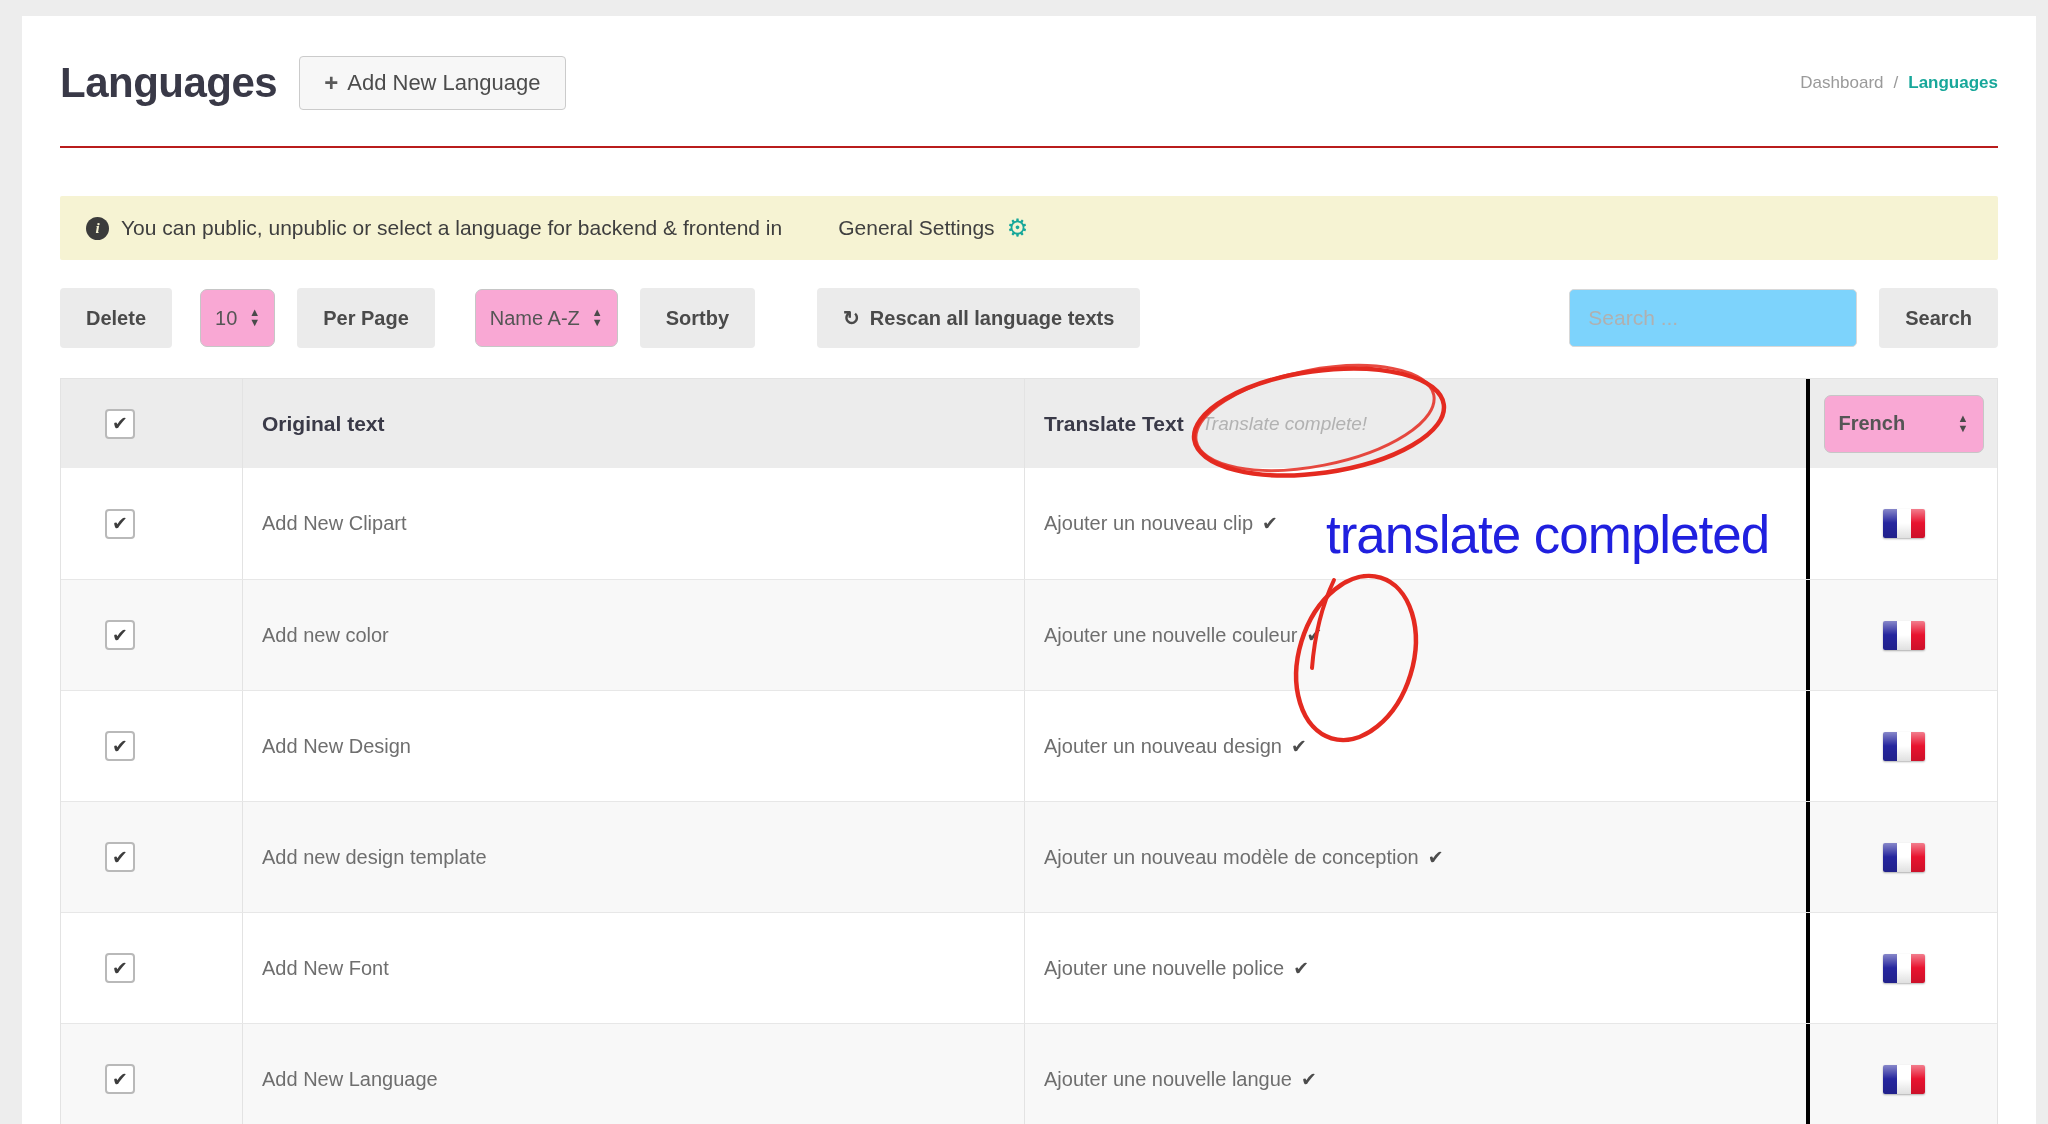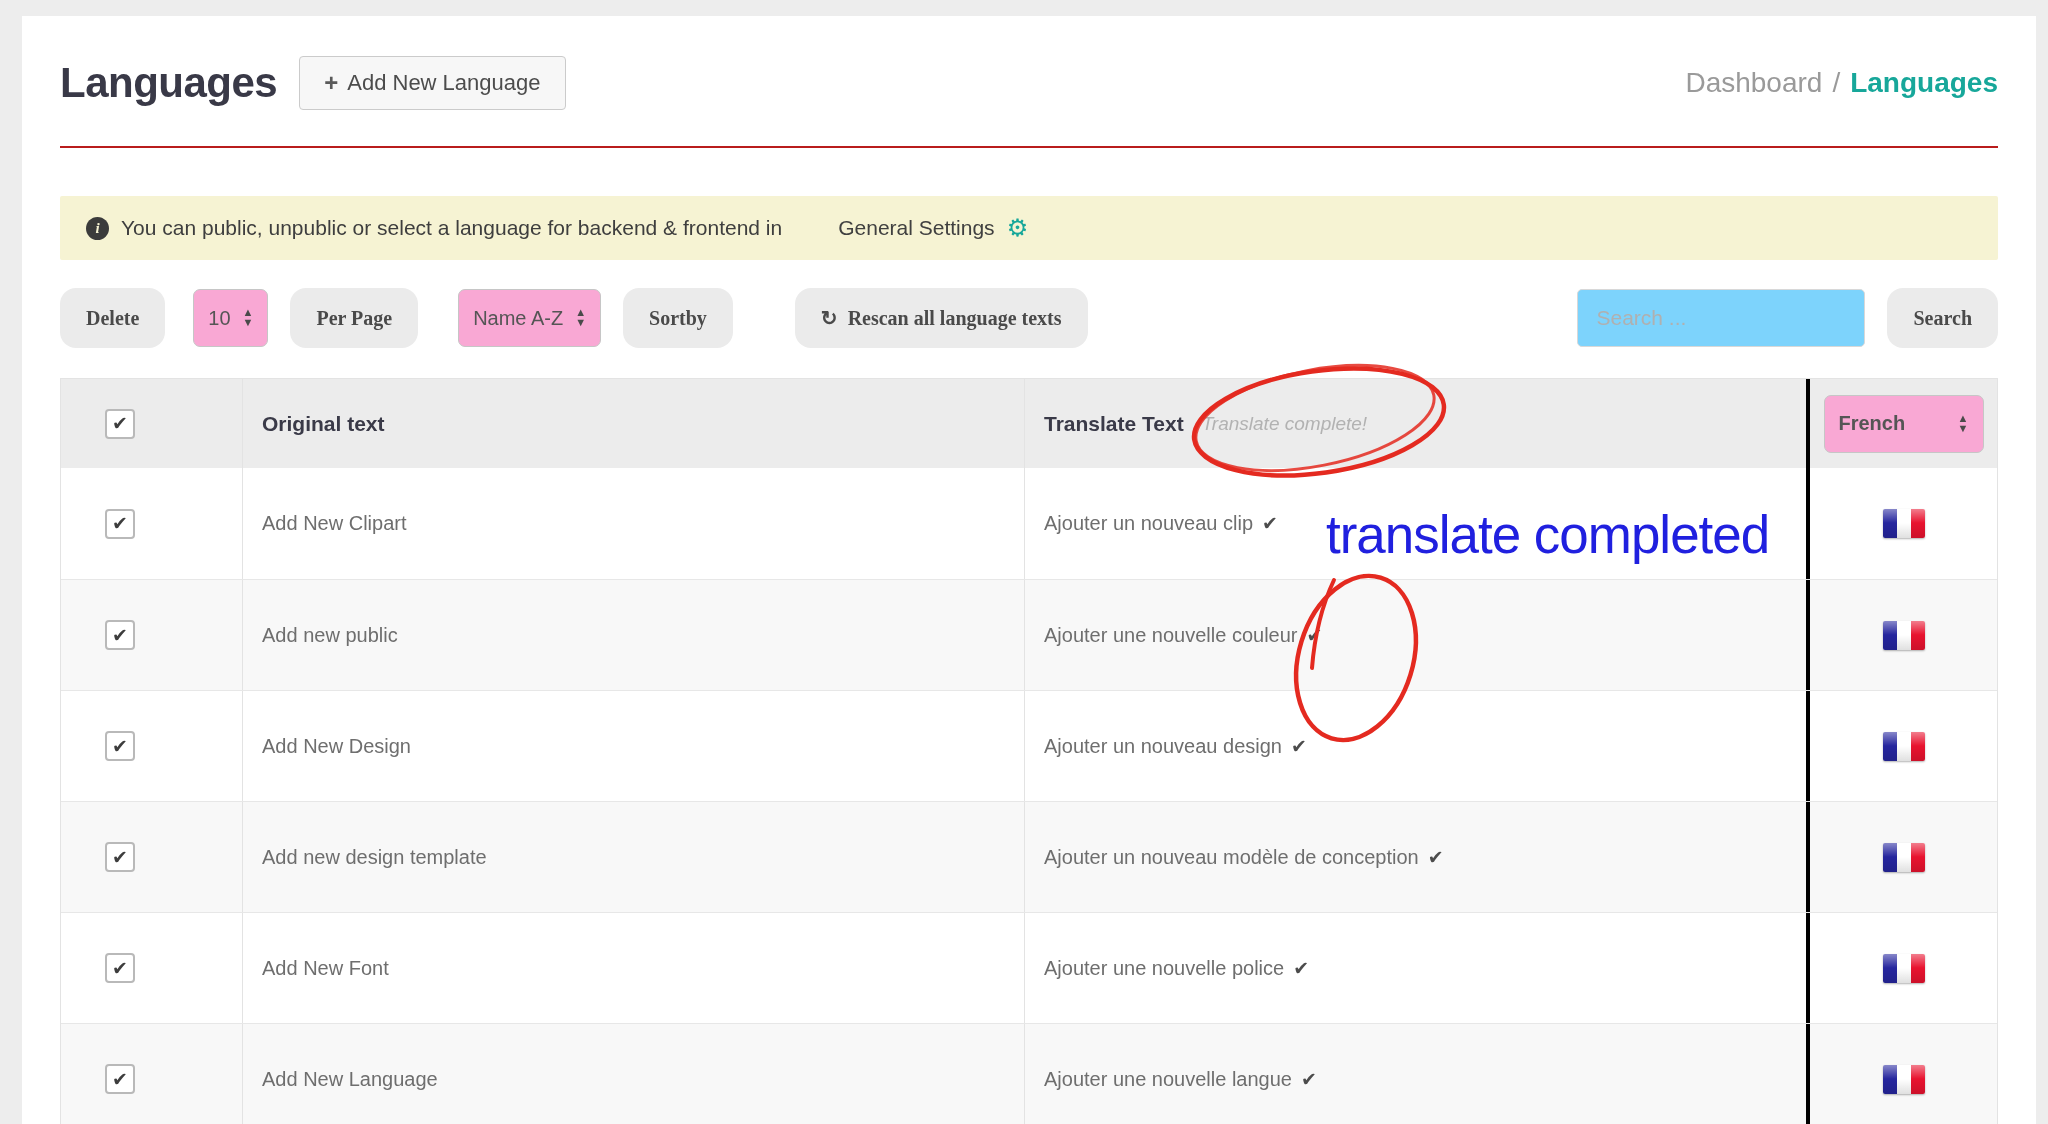--- a/index.html
+++ b/index.html
@@ -27,21 +27,21 @@
   .page-title {
     font-size:42px; font-weight:800; color:#393947; letter-spacing:-0.5px;
   }
   .add-btn {
     display:flex; align-items:center; gap:9px;
     height:54px; padding:0 24px;
     background:#f7f7f7; border:1px solid #cbcbcb; border-radius:4px;
     font-size:22px; color:#4c4c4c; cursor:pointer;
   }
   .add-btn .plus { font-weight:bold; font-size:24px; color:#5a5a5a; }
-  .breadcrumb { font-size:28px; color:#9a9a9a; display:flex; gap:10px; align-items:flex-end;}
+  .breadcrumb { font-size:17px; color:#9a9a9a; display:flex; gap:10px; align-items:flex-end;}
   .breadcrumb .current { color:#17a79a; font-weight:bold; }
 
   
   .info-bar {
     margin-top:48px; height:64px;
     background:#f6f3d3; border-radius:2px;
     display:flex; align-items:center; gap:12px;
     padding:0 26px; font-size:21px; color:#3e3e3e;
   }
   .info-circle {
@@ -54,24 +54,24 @@
   .info-link { color:#404040; cursor:pointer;margin-left:44px; }
   .gear-glyph { color:#17a79a; font-size:24px; line-height:1; cursor:pointer; }
 
   
   .toolbar {
     margin-top:27px; height:62px;
     display:flex; align-items:center;
   }
   .btn {
     height:60px; padding:0 26px;
-    background:#ebebeb; border:none; border-radius:16px;
+    background:#ebebeb; border:none; border-radius:4px;
     font-size:20px; font-weight:bold; color:#4a4a4a;
     display:inline-flex; align-items:center; justify-content:center; gap:10px;
-    cursor:pointer; font-family:Liberation Serif, serif;
+    cursor:pointer; font-family:Liberation Sans, sans-serif;
   }
   .selectbox {
     height:58px; background:#f9a8d4;
     border:1.5px solid #c6c6c6; border-radius:7px;
     display:inline-flex; align-items:center; justify-content:space-between;
     padding:0 14px; gap:12px;
     font-size:20px; color:#555; cursor:pointer;
   }
   .caret { display:inline-flex; flex-direction:column; align-items:center; line-height:8px; }
   .caret i { font-style:normal; font-size:11px; color:#4a4a4a; height:10px; }
@@ -233,21 +233,21 @@
     </div>
   </div>
 
   <div class="tr">
     <div class="td col-check">
       <div class="checkbox">
         <span>✔</span>
       </div>
     </div>
     <div class="td col-orig">
-      <span class="cell-text">Add new public</span>
+      <span class="cell-text">Add new color</span>
     </div>
     <div class="td col-trans">
       <span class="cell-text">Ajouter une nouvelle couleur</span>
       <span class="cell-check">✔</span>
     </div>
     <div class="td col-flag">
       <span class="flag"></span>
     </div>
   </div>
 

